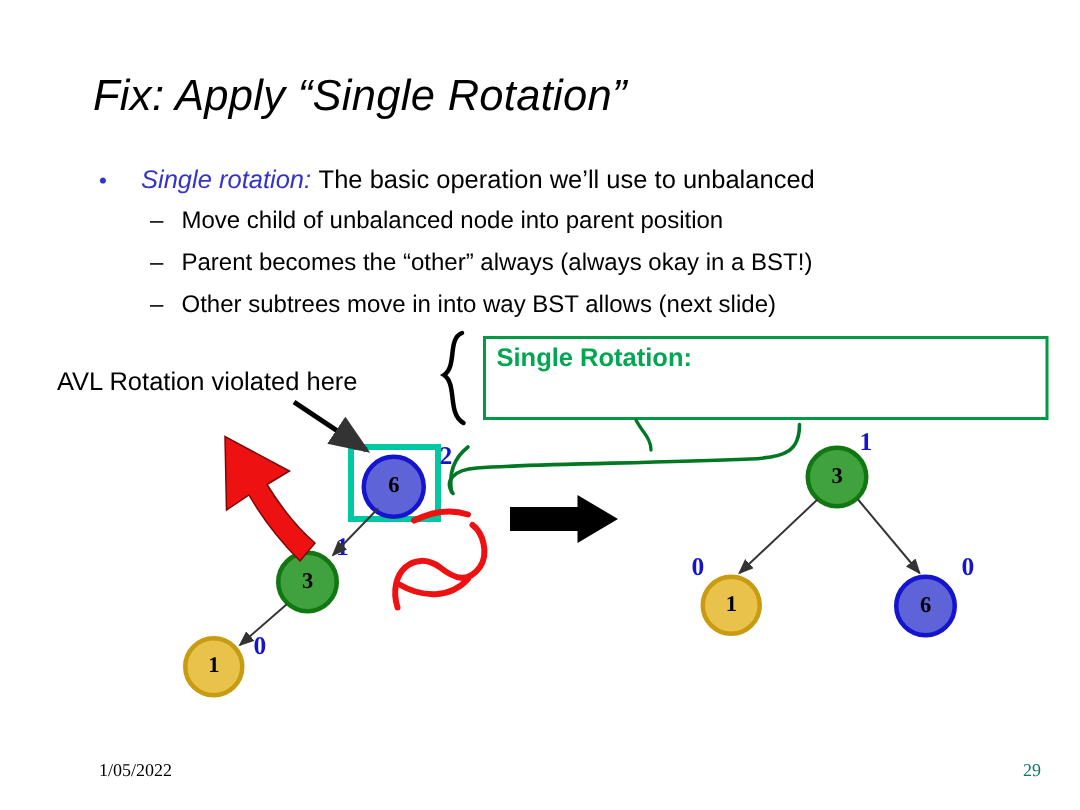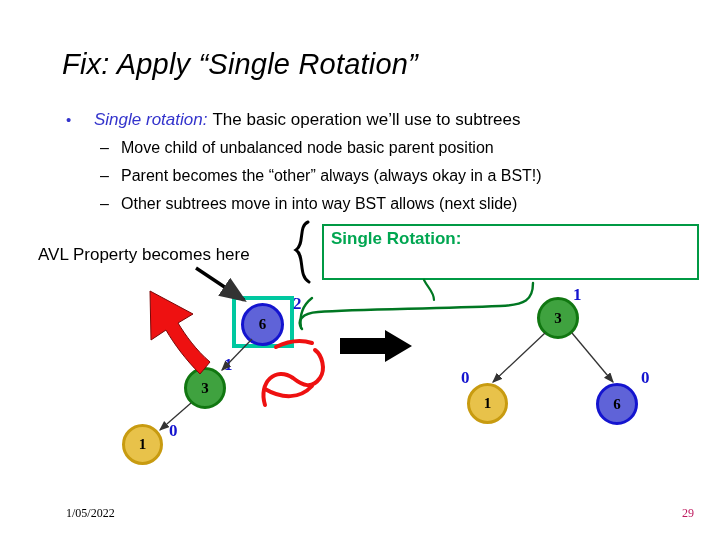--- a/index.html
+++ b/index.html
@@ -122,21 +122,21 @@
     top: 506px;
     font-size: 12px;
     color: #000000;
     font-family: "Liberation Serif", serif;
   }
   #footer-page {
     position: absolute;
     left: 682px;
     top: 506px;
     font-size: 12px;
-    color: #be185d;
+    color: #0f766e;
     font-family: "Liberation Serif", serif;
   }
   #overlay {
     position: absolute;
     left: 0;
     top: 0;
     width: 720px;
     height: 540px;
     pointer-events: none;
   }
@@ -144,41 +144,41 @@
 </head>
 <body>
 
 <div id="slide">
 
   <div id="slide-title">Fix: Apply “Single Rotation”</div>
 
   <div class="bullet-row b1" style="top:110px">
     <span class="marker">•</span>
     <span class="em">Single rotation:</span>
-    <span>The basic operation we’ll use to subtrees</span>
+    <span>The basic operation we’ll use to unbalanced</span>
   </div>
 
   <div class="bullet-row b2" style="top:139px">
     <span class="marker">–</span>
-    <span>Move child of unbalanced node basic parent position</span>
+    <span>Move child of unbalanced node into parent position</span>
   </div>
   <div class="bullet-row b2" style="top:167px">
     <span class="marker">–</span>
     <span>Parent becomes the “other” always (always okay in a BST!)</span>
   </div>
   <div class="bullet-row b2" style="top:195px">
     <span class="marker">–</span>
     <span>Other subtrees move in into way BST allows (next slide)</span>
   </div>
 
   <div id="callout-box">
     <div class="line">Single Rotation:</div>
   </div>
 
-  <div id="avl-note">AVL Property becomes here</div>
+  <div id="avl-note">AVL Rotation violated here</div>
 
   <div id="sel-box"></div>
 
   <div class="node blue" style="left:241px; top:303px; width:43px; height:43px;">
     <span>6</span>
   </div>
   <div class="bf-label" style="left:293px; top:294px;">2</div>
 
   <div class="node green" style="left:184px; top:367px; width:42px; height:42px;">
     <span>3</span>

